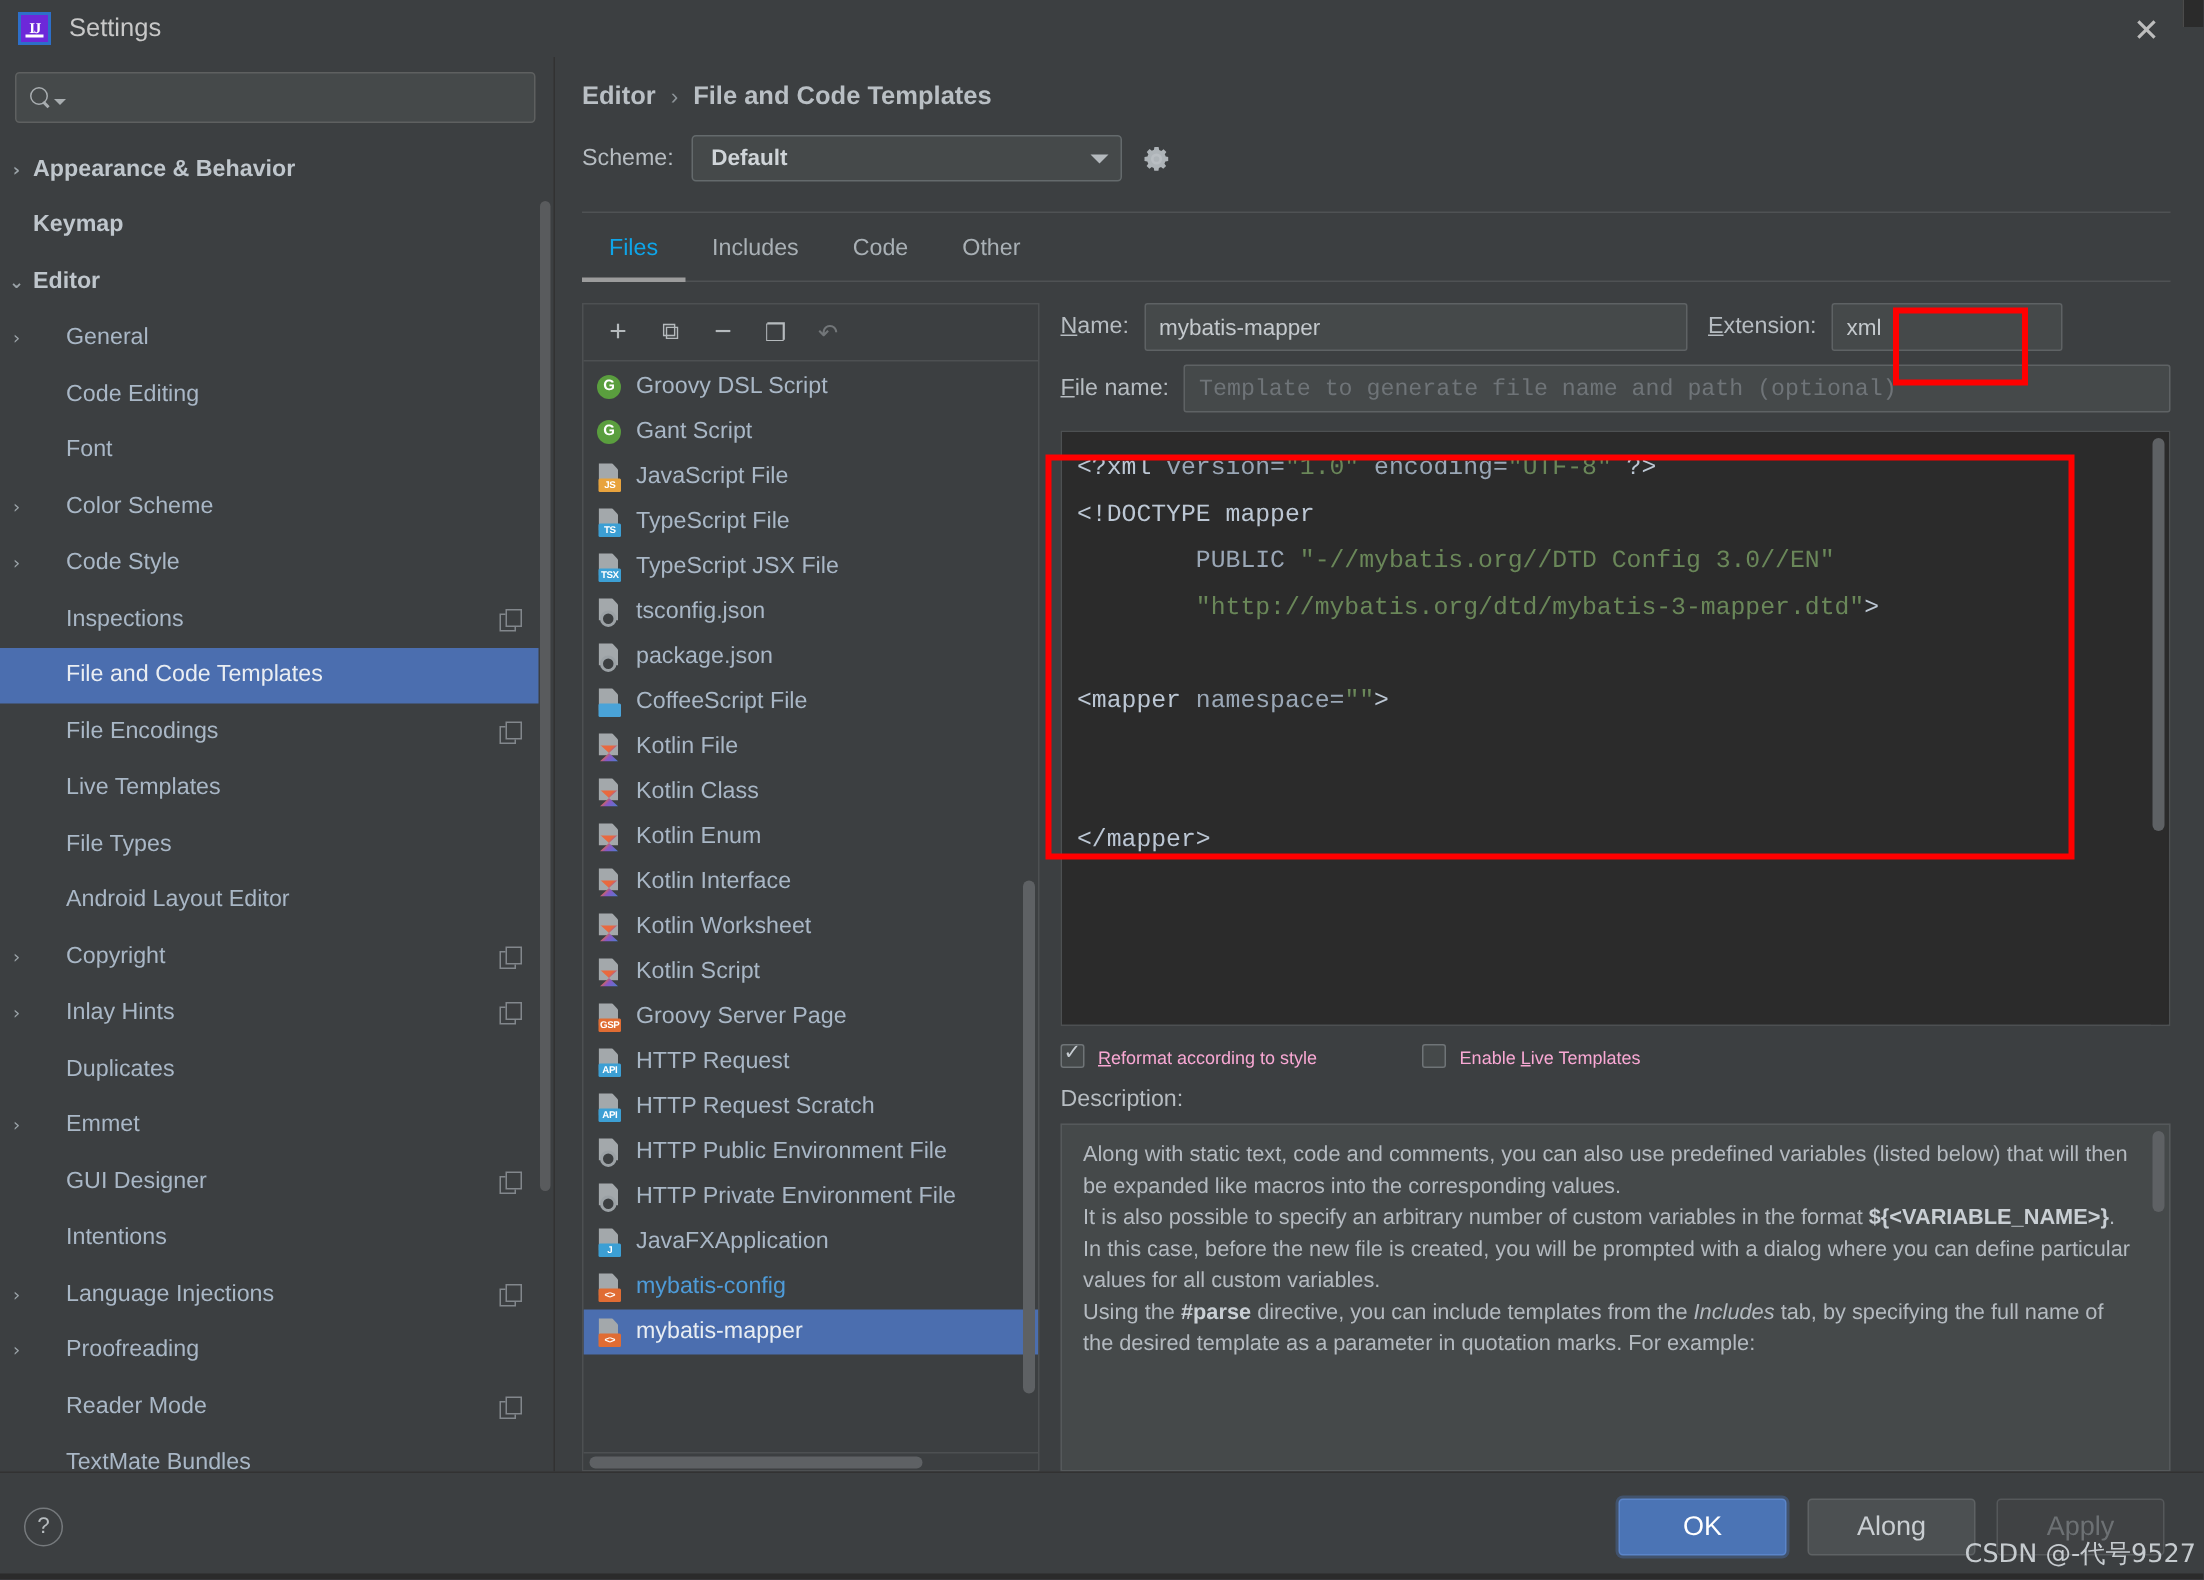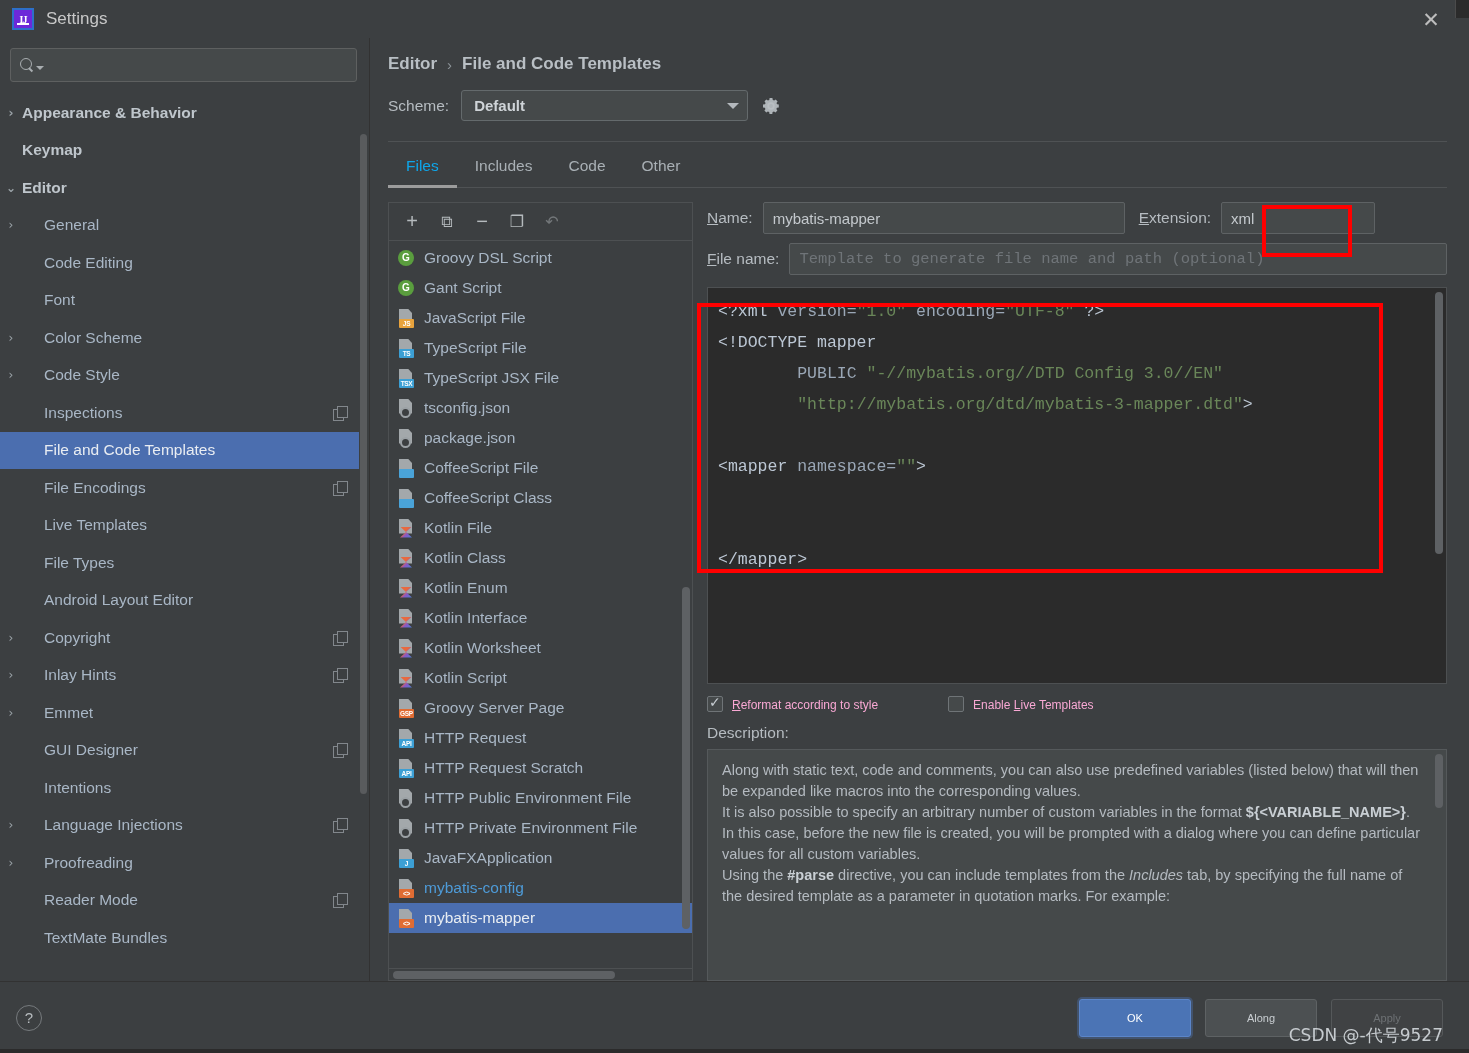--- a/index.html
+++ b/index.html
@@ -572,42 +572,42 @@
     flex: none;
   }
   .footer-spacer { flex: 1; }
   .btn {
     height: 38px;
     min-width: 112px;
     border-radius: 3px;
     border: 1px solid #5e6264;
     background: #4c5052;
     color: #c9ced2;
-    font-size: 11px;
+    font-size: 18px;
     font-family: "Liberation Sans", sans-serif;
     cursor: pointer;
     margin-left: 14px;
     display: flex; align-items: center; justify-content: center;
   }
   .btn.primary {
     background: #4b74b5;
     border-color: #5b85c9;
     color: #ffffff;
     box-shadow: 0 0 0 2px rgba(75,116,181,.38);
   }
   .btn.disabled {
     color: #6d7174;
     background: #43464880;
     border-color: #55585a;
     cursor: default;
   }
 
   .watermark {
     position: absolute;
-    right: 26px;
+    right: 5px;
     bottom: 6px;
     font-size: 17px;
     color: #c6cbcf;
     font-family: "DejaVu Sans", sans-serif;
     pointer-events: none;
   }
 
   
   .annot {
     position: absolute;
@@ -706,20 +706,24 @@
         </div>
         <div class="tree-item">
           <span class="arrow">›</span>
           <span class="tree-label" style="padding-left: 22px;">Copyright</span>
           <span class="copy-badge"></span>
         </div>
         <div class="tree-item">
           <span class="arrow">›</span>
           <span class="tree-label" style="padding-left: 22px;">Inlay Hints</span>
           <span class="copy-badge"></span>
+        </div>
+        <div class="tree-item">
+          <span class="arrow none">›</span>
+          <span class="tree-label" style="padding-left: 22px;">Duplicates</span>
         </div>
         <div class="tree-item">
           <span class="arrow">›</span>
           <span class="tree-label" style="padding-left: 22px;">Emmet</span>
         </div>
         <div class="tree-item">
           <span class="arrow none">›</span>
           <span class="tree-label" style="padding-left: 22px;">GUI Designer</span>
           <span class="copy-badge"></span>
         </div>
@@ -836,26 +840,20 @@
               <span>package.json</span>
             </div>
             <div class="file-row">
               <span class="ficon page">
                 <span class="tag" style="background: rgb(74, 163, 216);"></span>
               </span>
               <span>CoffeeScript File</span>
             </div>
             <div class="file-row">
               <span class="ficon page">
-                <span class="tag" style="background: rgb(74, 163, 216);"></span>
-              </span>
-              <span>CoffeeScript Class</span>
-            </div>
-            <div class="file-row">
-              <span class="ficon page">
                 <span class="ktri"></span>
               </span>
               <span>Kotlin File</span>
             </div>
             <div class="file-row">
               <span class="ficon page">
                 <span class="ktri"></span>
               </span>
               <span>Kotlin Class</span>
             </div>

